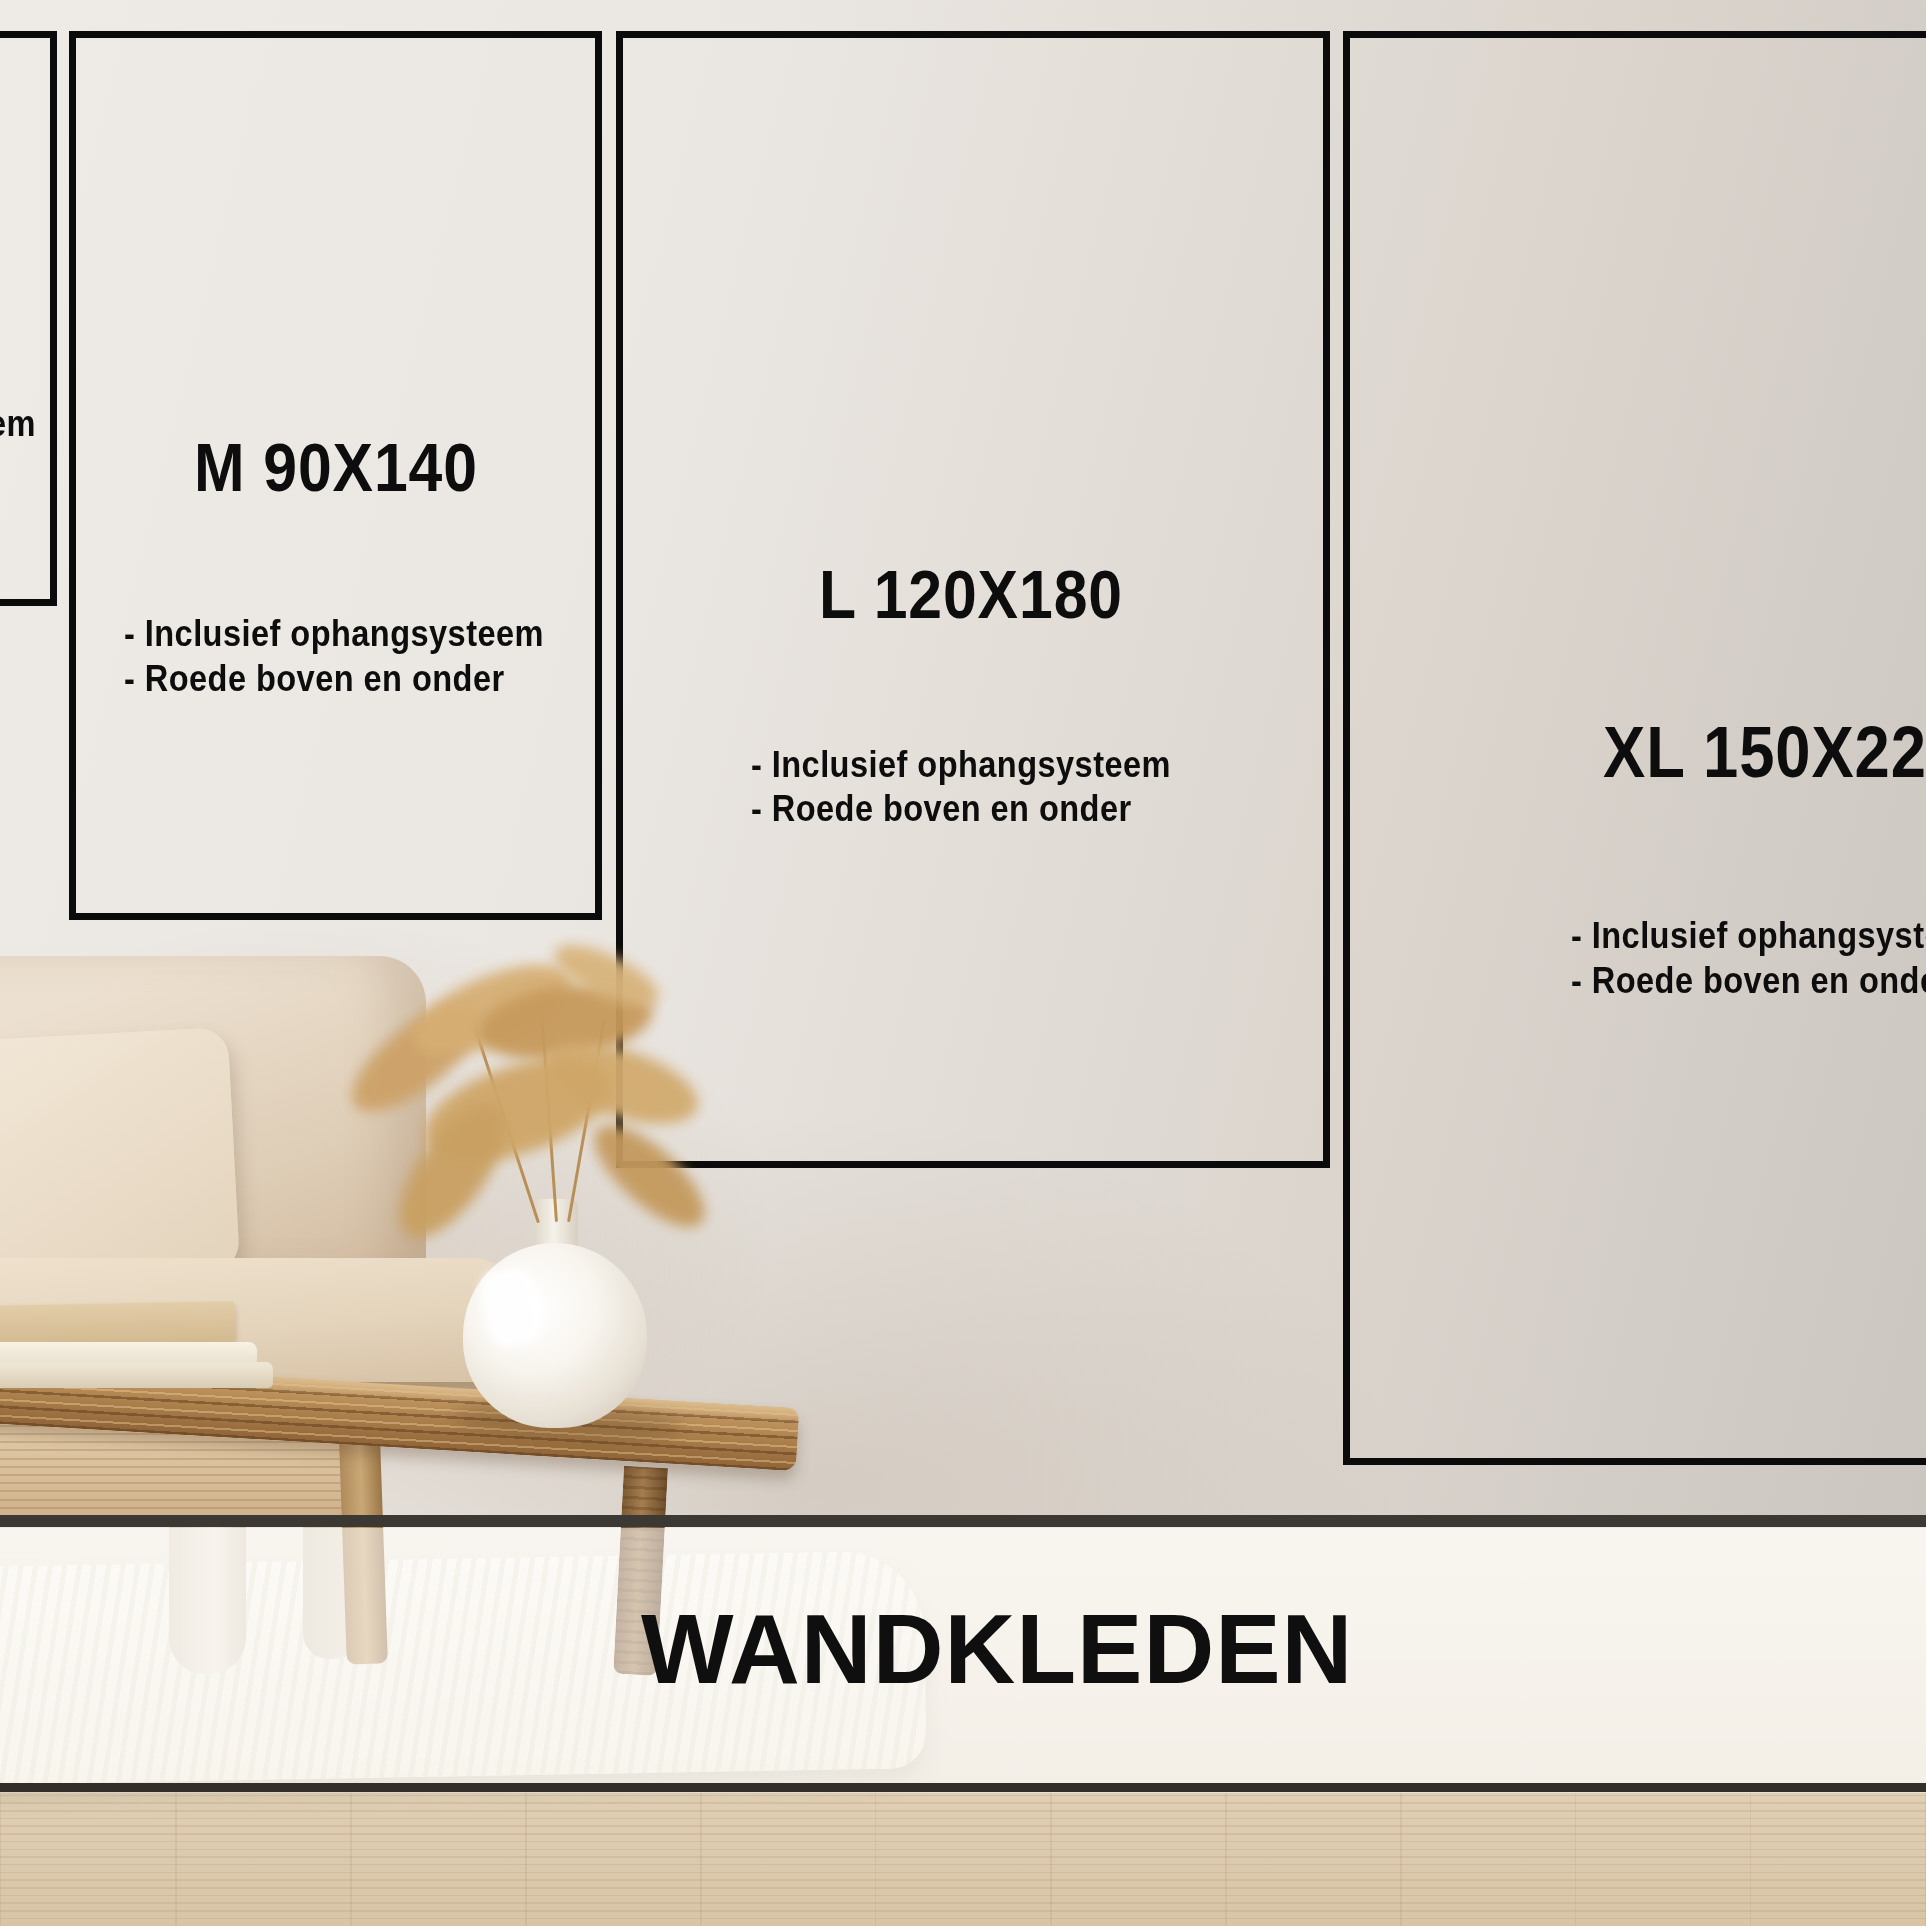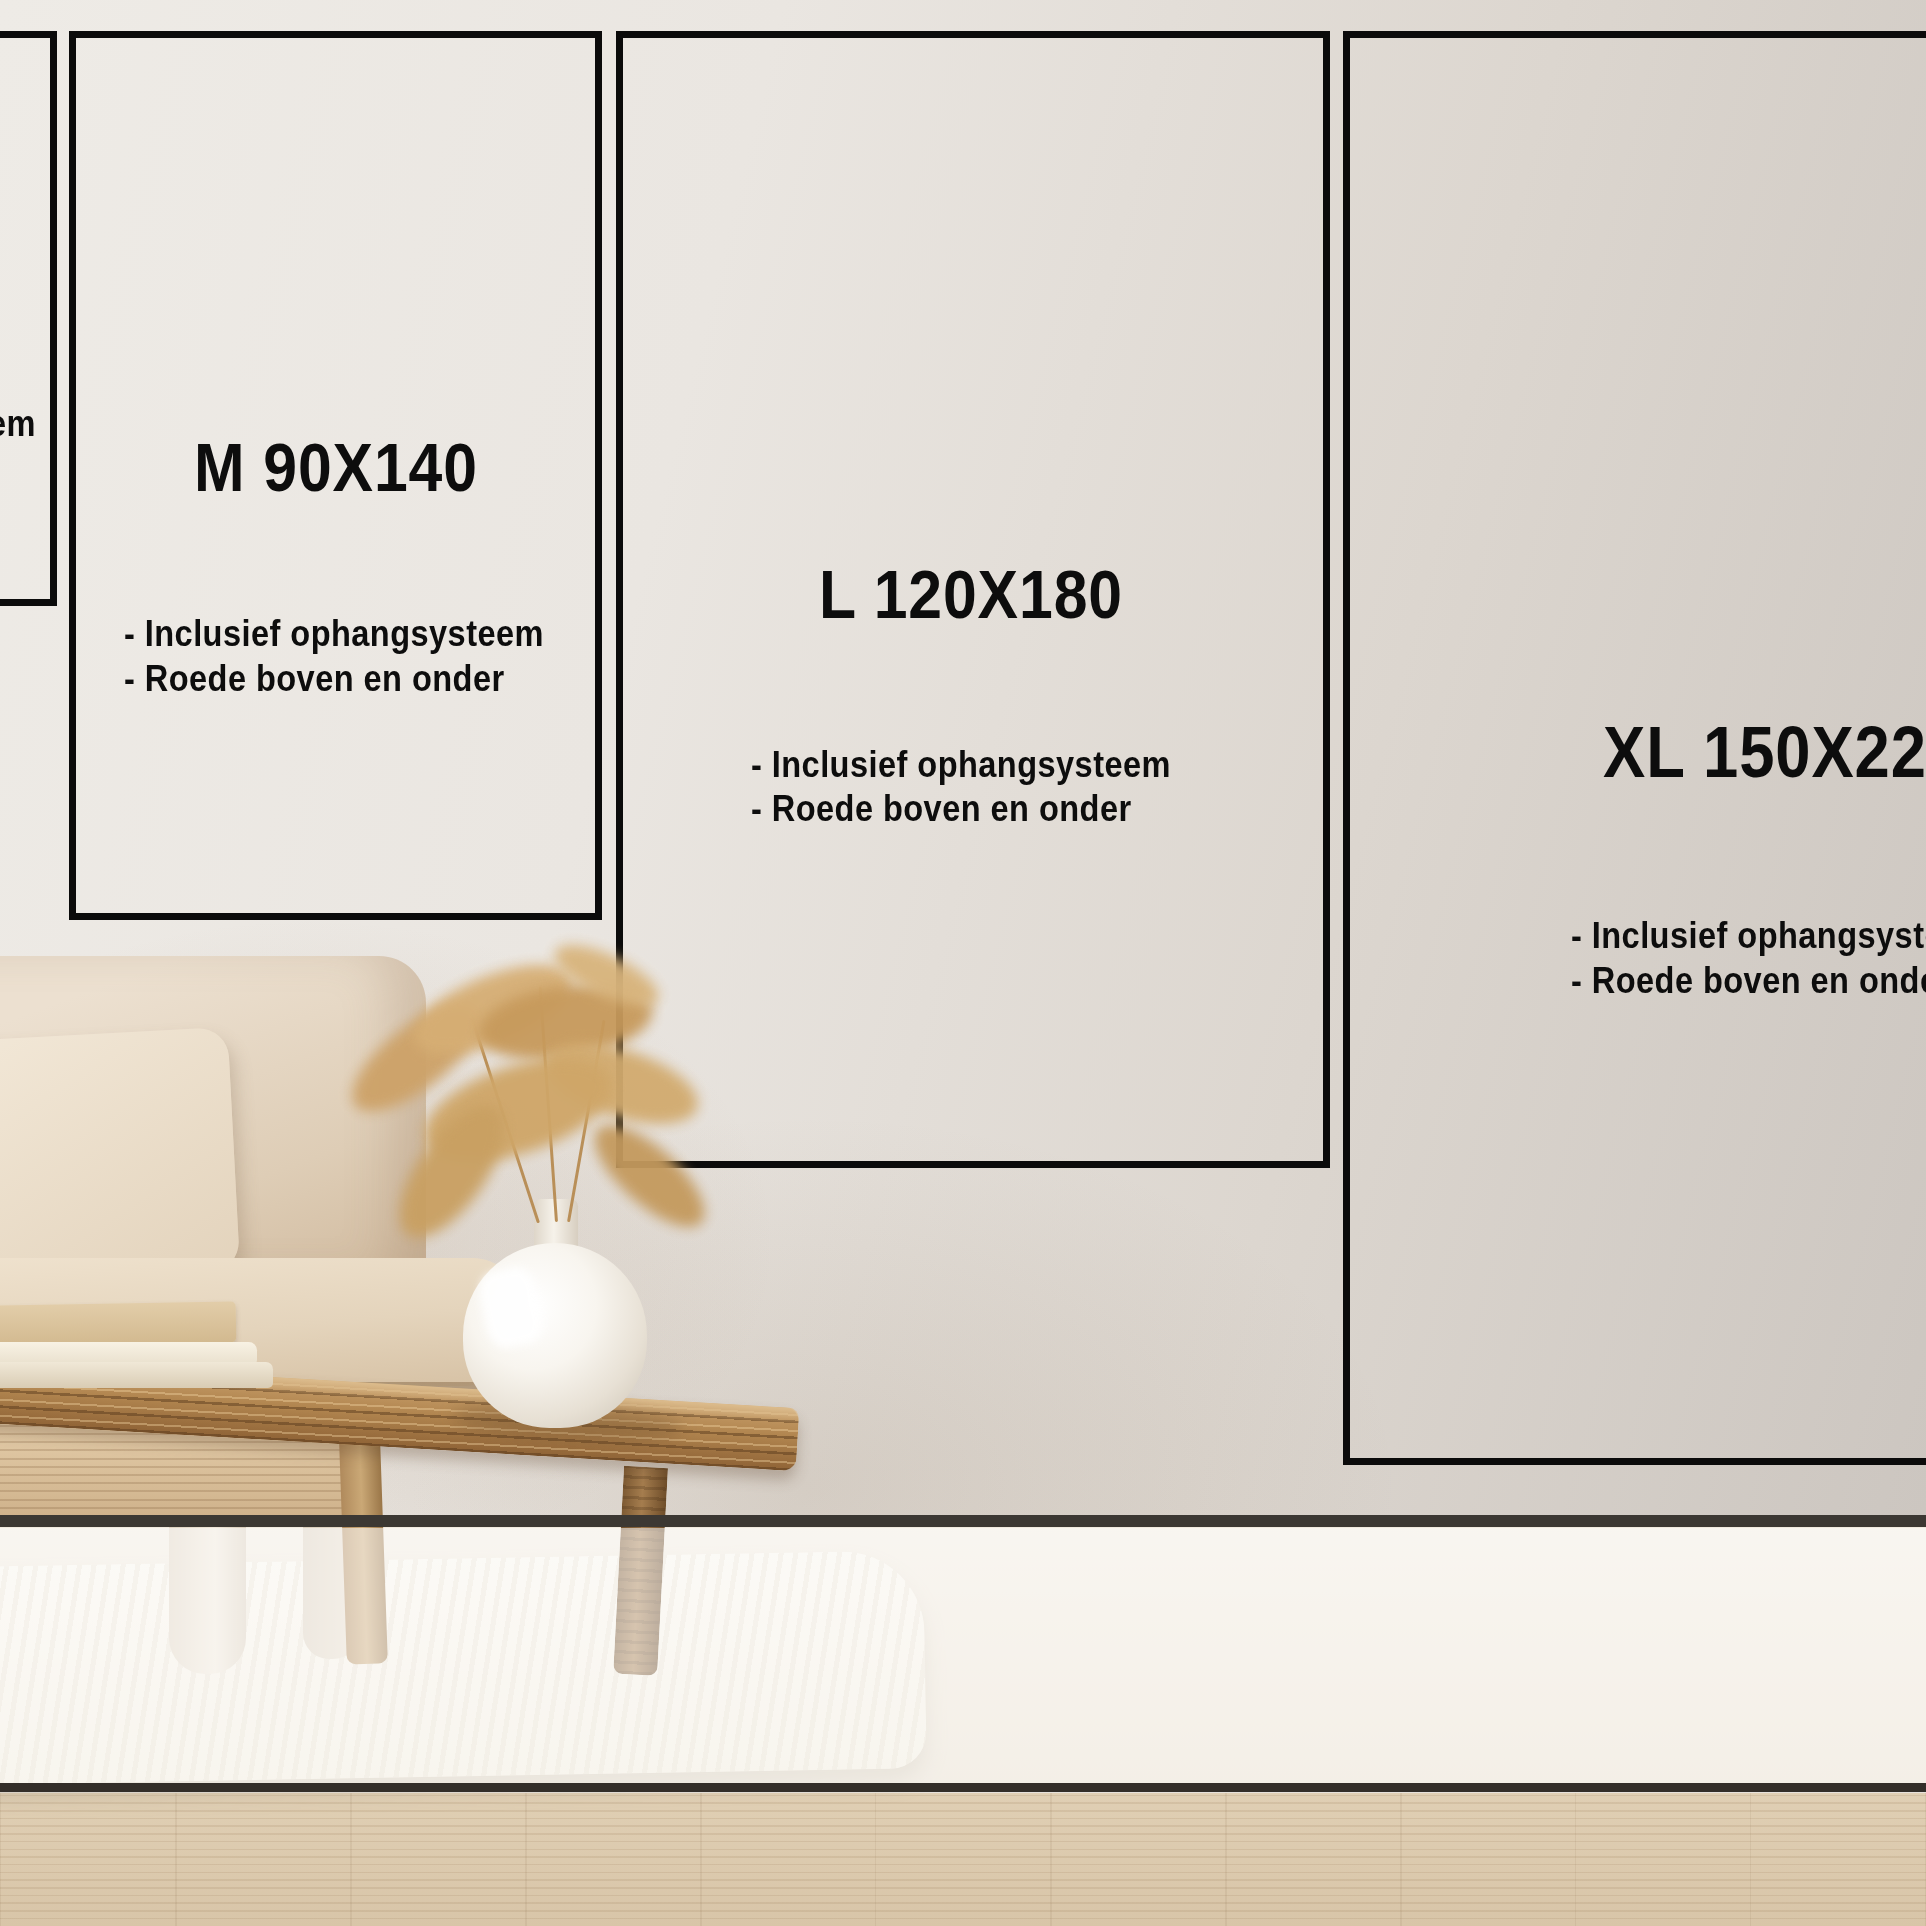--- a/index.html
+++ b/index.html
@@ -256,15 +256,16 @@
   <div class="plume plume-3"></div>
   <div class="plume plume-4"></div>
   <div class="plume plume-5"></div>
   <div class="plume plume-6"></div>
   <div class="plume plume-7"></div>
   <div class="plume plume-8"></div>
 
   <div class="band-overlay"></div>
   <div class="band-line-top"></div>
   <div class="band-line-bottom"></div>
+  <div class="banner-text">WANDKLEDEN</div>
 
 </div>
 
 
 </body></html>

